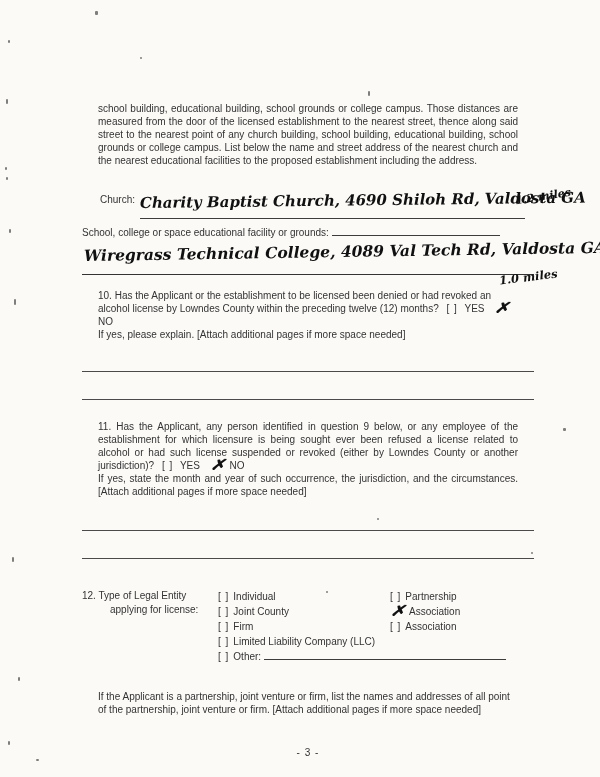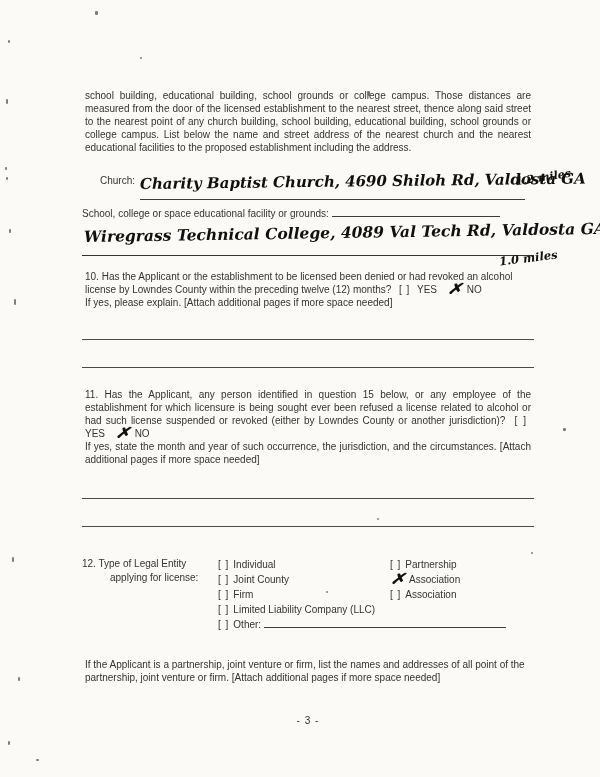--- a/index.html
+++ b/index.html
@@ -1,20 +1,20 @@
 <!DOCTYPE html>
 <html><head>
 <meta charset="utf-8">
 <title>Scanned License Application - Page 3</title>
 <style>
   *{box-sizing:border-box}
   html,body{margin:0;padding:0;background:#ffffff}
   .page{position:relative;width:600px;height:777px;background:#fbfaf7;font-family:"Liberation Sans",sans-serif;color:#333;overflow:hidden}
   .content{position:absolute;left:82px;top:86px;width:452px;font-size:10px;line-height:13px}
-  p{margin:3px}
+  p{margin:16px}
   .justify{text-align:justify}
   .hw{font-family:"DejaVu Serif",serif;font-style:italic;font-weight:700;color:#101010}
   
   .church-row{position:relative;margin-top:10px;height:28px}
   .church-label{position:absolute;left:18px;top:10px}
   .church-line{position:absolute;left:58px;top:14px;width:385px;height:22px;border-bottom:1.2px solid #3c3c3c;white-space:nowrap}
   .church-text{display:inline-block;font-size:15px;transform:rotate(-0.7deg);transform-origin:left bottom}
   .church-dist{position:absolute;right:-46px;top:-7px;font-size:11px;display:inline-block;transform:rotate(-9deg);white-space:nowrap}
   
   .school-row{margin-top:15px;white-space:nowrap}
@@ -95,21 +95,21 @@
       <span>YES</span>
       <span class="hw xmark">✗</span>
       <span>NO</span>
       <br>
       <span>If yes, please explain. [Attach additional pages if more space needed]</span>
     </p>
     <div class="rule" style="margin-top:30px"></div>
     <div class="rule" style="margin-top:27px"></div>
 
     <p class="q11 justify">
-      <span>11. Has the Applicant, any person identified in question 15 below, or any employee of the establishment for which licensure is being sought ever been refused a license related to alcohol or had such license suspended or revoked (either by Lowndes County or another jurisdiction)?</span>
+      <span>11. Has the Applicant, any person identified in question 9 below, or any employee of the establishment for which licensure is being sought ever been refused a license related to alcohol or had such license suspended or revoked (either by Lowndes County or another jurisdiction)?</span>
       <span class="box box-inline">[ ]</span>
       <span>YES</span>
       <span class="hw xmark">✗</span>
       <span>NO</span>
       <br>
       <span>If yes, state the month and year of such occurrence, the jurisdiction, and the circumstances. [Attach additional pages if more space needed]</span>
     </p>
     <div class="rule" style="margin-top:32px"></div>
     <div class="rule" style="margin-top:27px"></div>
 

